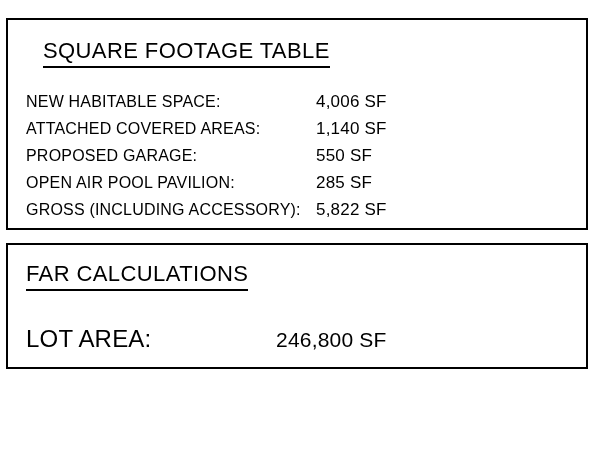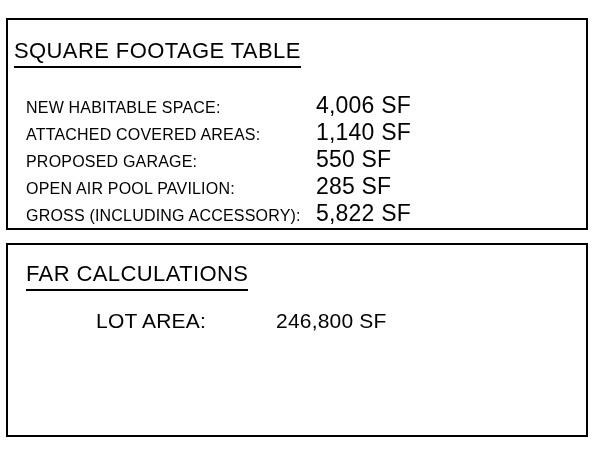--- a/index.html
+++ b/index.html
@@ -29,35 +29,34 @@
     box-sizing: border-box;
     border: 2px solid #000000;
     background: #ffffff;
   }
   .panel-sqft {
     top: 18px;
     height: 212px;
   }
   .panel-far {
     top: 243px;
-    height: 194px;
-    text-align: center;
+    height: 126px;
   }
 
   
   .panel-title {
     position: absolute;
     font-size: 22px;
     letter-spacing: 0.4px;
     white-space: nowrap;
     padding-bottom: 2px;
     border-bottom: 2px solid #000000;
   }
   .panel-sqft .panel-title {
-    left: 6px;
+    left: 35px;
     top: 18px;
   }
   .panel-far .panel-title {
     left: 18px;
     top: 16px;
   }
 
   
   .sqft-rows {
     position: absolute;
@@ -71,43 +70,44 @@
     height: 27px;
   }
   .sqft-label {
     font-size: 16px;
     letter-spacing: 0.2px;
     white-space: nowrap;
     width: 290px;
     flex: 0 0 290px;
   }
   .sqft-value {
-    font-size: 23px;
+    font-size: 17px;
     letter-spacing: 0.2px;
     white-space: nowrap;
   }
 
   
   .far-rows {
     position: absolute;
     left: 18px;
     top: 64px;
     width: 545px;
   }
   .far-row {
     display: flex;
     align-items: baseline;
     height: 44px;
   }
   .far-label {
-    font-size: 21px;
+    font-size: 24px;
     letter-spacing: 0.2px;
     white-space: nowrap;
     width: 250px;
     flex: 0 0 250px;
+    margin-top: 16px;
   }
   .far-value {
     font-size: 21px;
     letter-spacing: 0.2px;
     white-space: nowrap;
   }
 </style>
 </head>
 <body>
 

